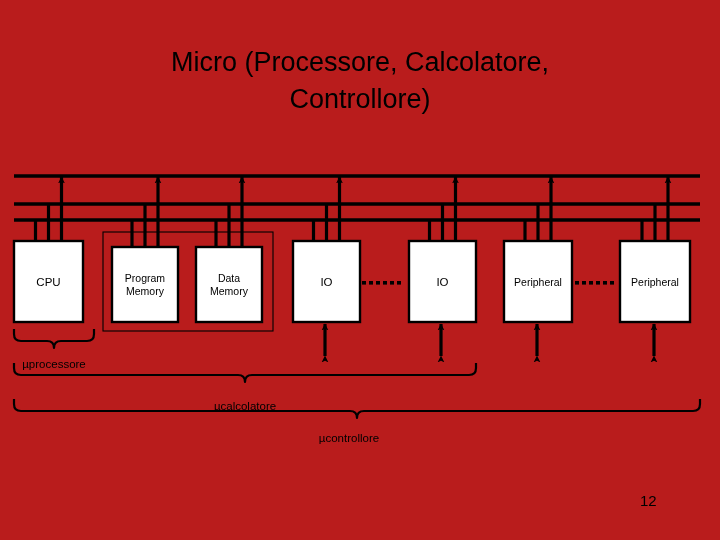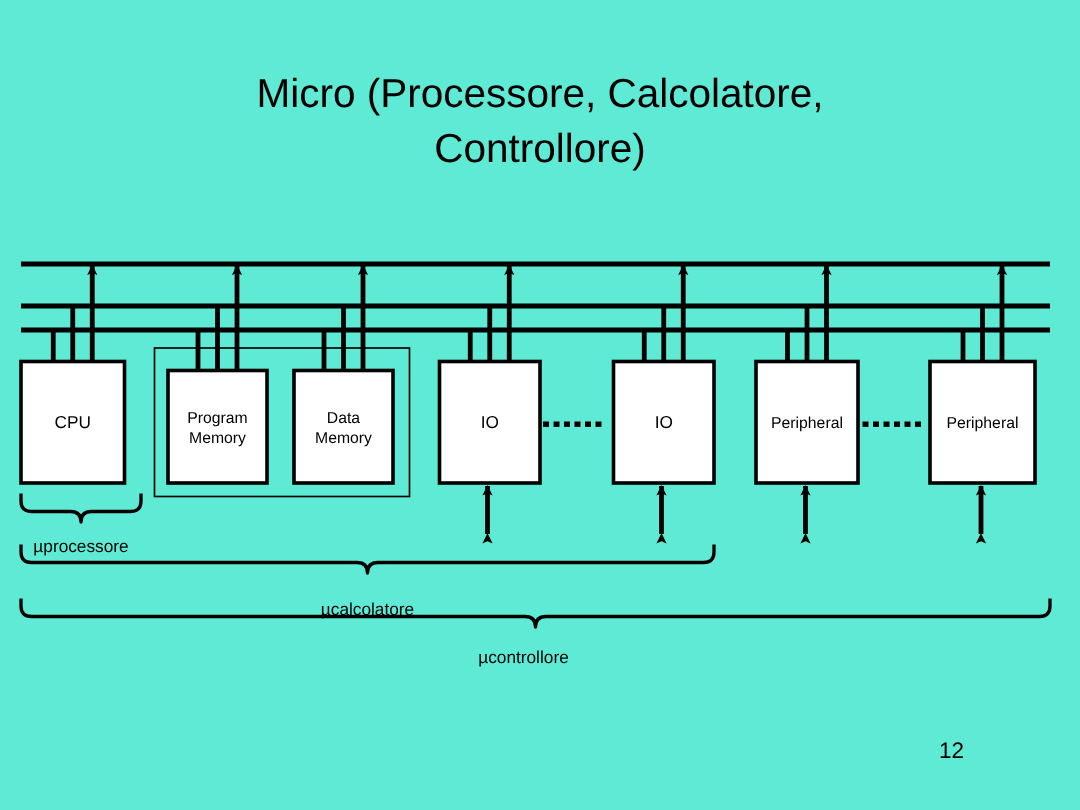--- a/index.html
+++ b/index.html
@@ -4,21 +4,21 @@
 <style>
   html, body {
     margin: 0;
     padding: 0;
     background: #ffffff;
   }
   #slide {
     position: relative;
     width: 720px;
     height: 540px;
-    background: #5eead4;
+    background: #b91c1c;
     font-family: "Liberation Sans", sans-serif;
     overflow: hidden;
   }
   #title {
     position: absolute;
     left: 60px;
     top: 44px;
     width: 600px;
     text-align: center;
     font-size: 27px;
@@ -29,21 +29,21 @@
   }
   #diagram {
     position: absolute;
     left: 0;
     top: 0;
     width: 720px;
     height: 540px;
   }
   #pagenum {
     position: absolute;
-    left: 626px;
+    left: 640px;
     top: 492px;
     font-size: 15px;
     color: #000000;
     font-family: "Liberation Sans", sans-serif;
   }
   .blk-label {
     font-family: "Liberation Sans", sans-serif;
     fill: #000000;
   }
 </style>

